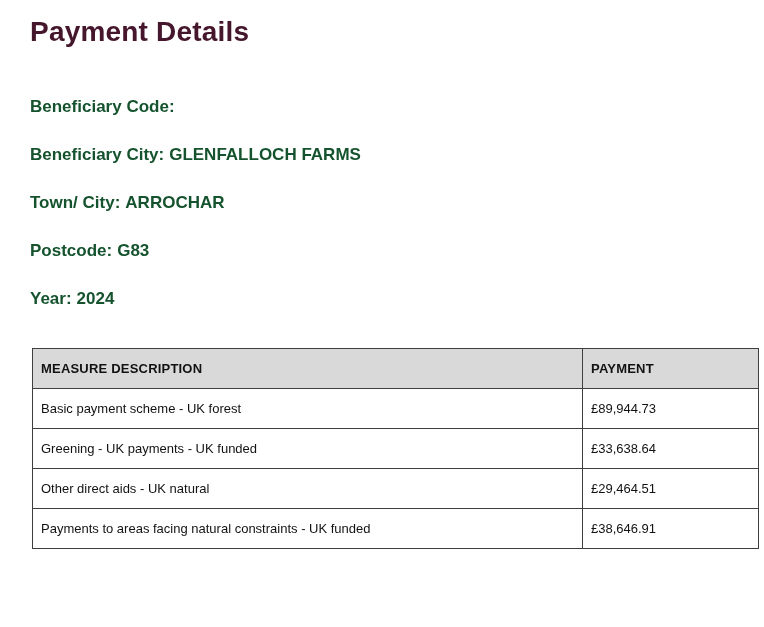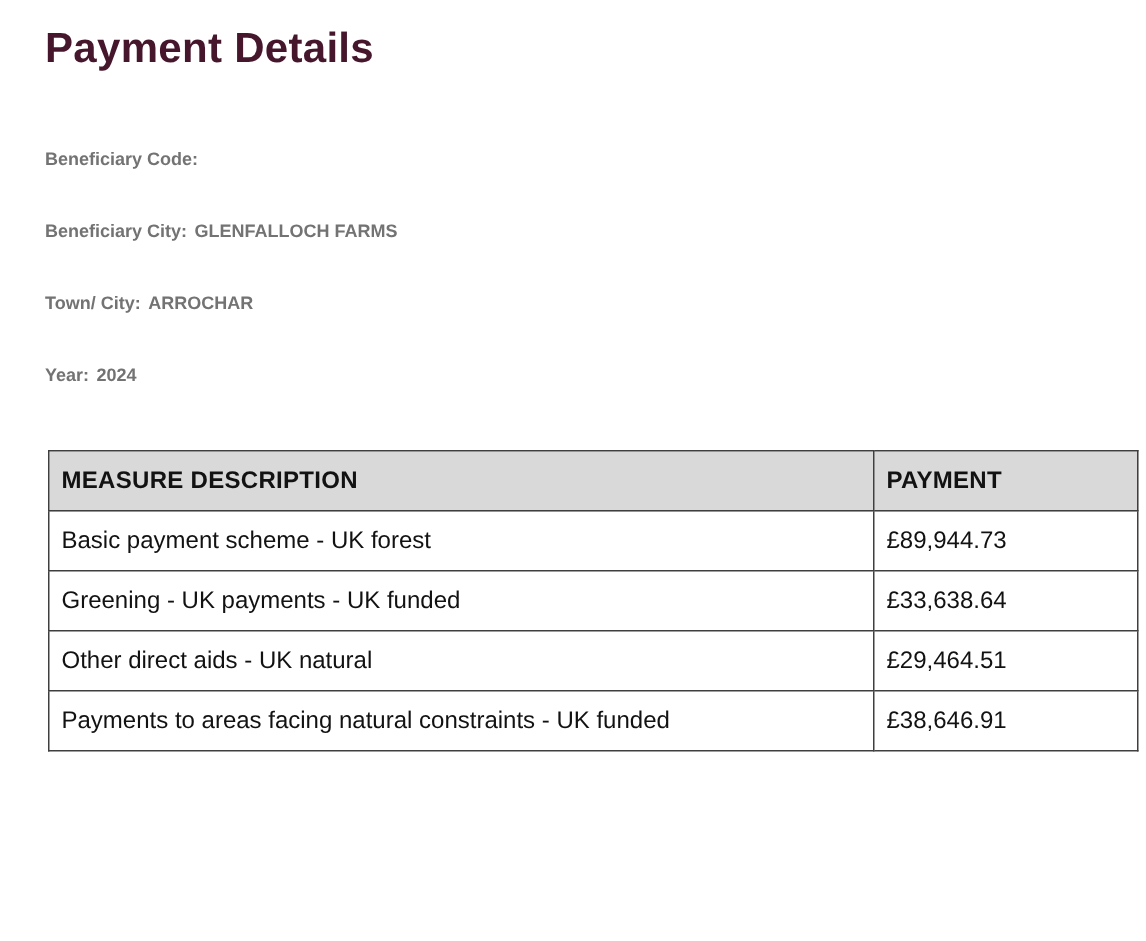--- a/index.html
+++ b/index.html
@@ -18,41 +18,41 @@
   }
   .page-title {
     font-size: 28px;
     font-weight: bold;
     color: #45162c;
     letter-spacing: 0.2px;
     margin-bottom: 50px;
   }
   .details { margin-bottom: 41px; }
   .detail-field {
-    font-size: 12px;
+    font-size: 17px;
     font-weight: bold;
-    color: #737373;
+    color: #14532d;
     line-height: 17px;
     margin-bottom: 31px;
   }
   .detail-field .value { margin-left: 5px; }
   .payments-table {
     border-collapse: collapse;
     width: 697px;
     margin-left: 2px;
     table-layout: fixed;
   }
   .payments-table th,
   .payments-table td {
     border: 1px solid #3f3f3f;
     text-align: left;
     vertical-align: middle;
     height: 40px;
     padding: 0 8px;
-    font-size: 16px;
+    font-size: 13px;
     color: #121212;
   }
   .payments-table th {
     background: #d9d9d9;
     font-weight: bold;
     letter-spacing: 0.2px;
   }
   .col-measure { width: 550px; }
   .col-payment { width: 176px; }
 </style>
@@ -65,20 +65,23 @@
 
   <div class="details">
     <div class="detail-field">
       <span class="label">Beneficiary Code:</span><span class="value"></span>
     </div>
     <div class="detail-field">
       <span class="label">Beneficiary City:</span><span class="value">GLENFALLOCH FARMS</span>
     </div>
     <div class="detail-field">
       <span class="label">Town/ City:</span><span class="value">ARROCHAR</span>
+    </div>
+    <div class="detail-field">
+      <span class="label">Postcode:</span><span class="value">G83</span>
     </div>
     <div class="detail-field">
       <span class="label">Year:</span><span class="value">2024</span>
     </div>
   </div>
 
   <table class="payments-table">
     <thead>
       <tr>
         <th class="col-measure">MEASURE DESCRIPTION</th>

